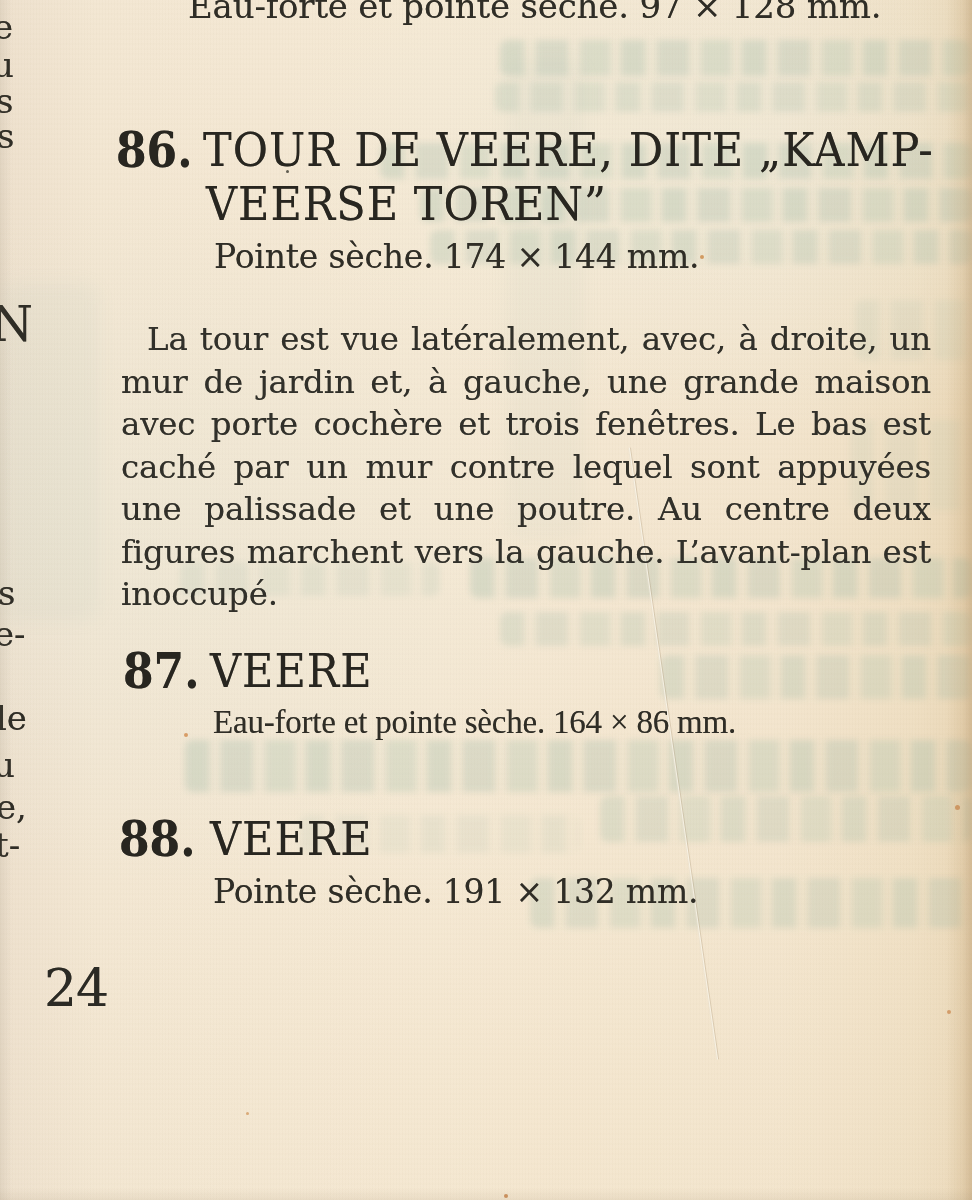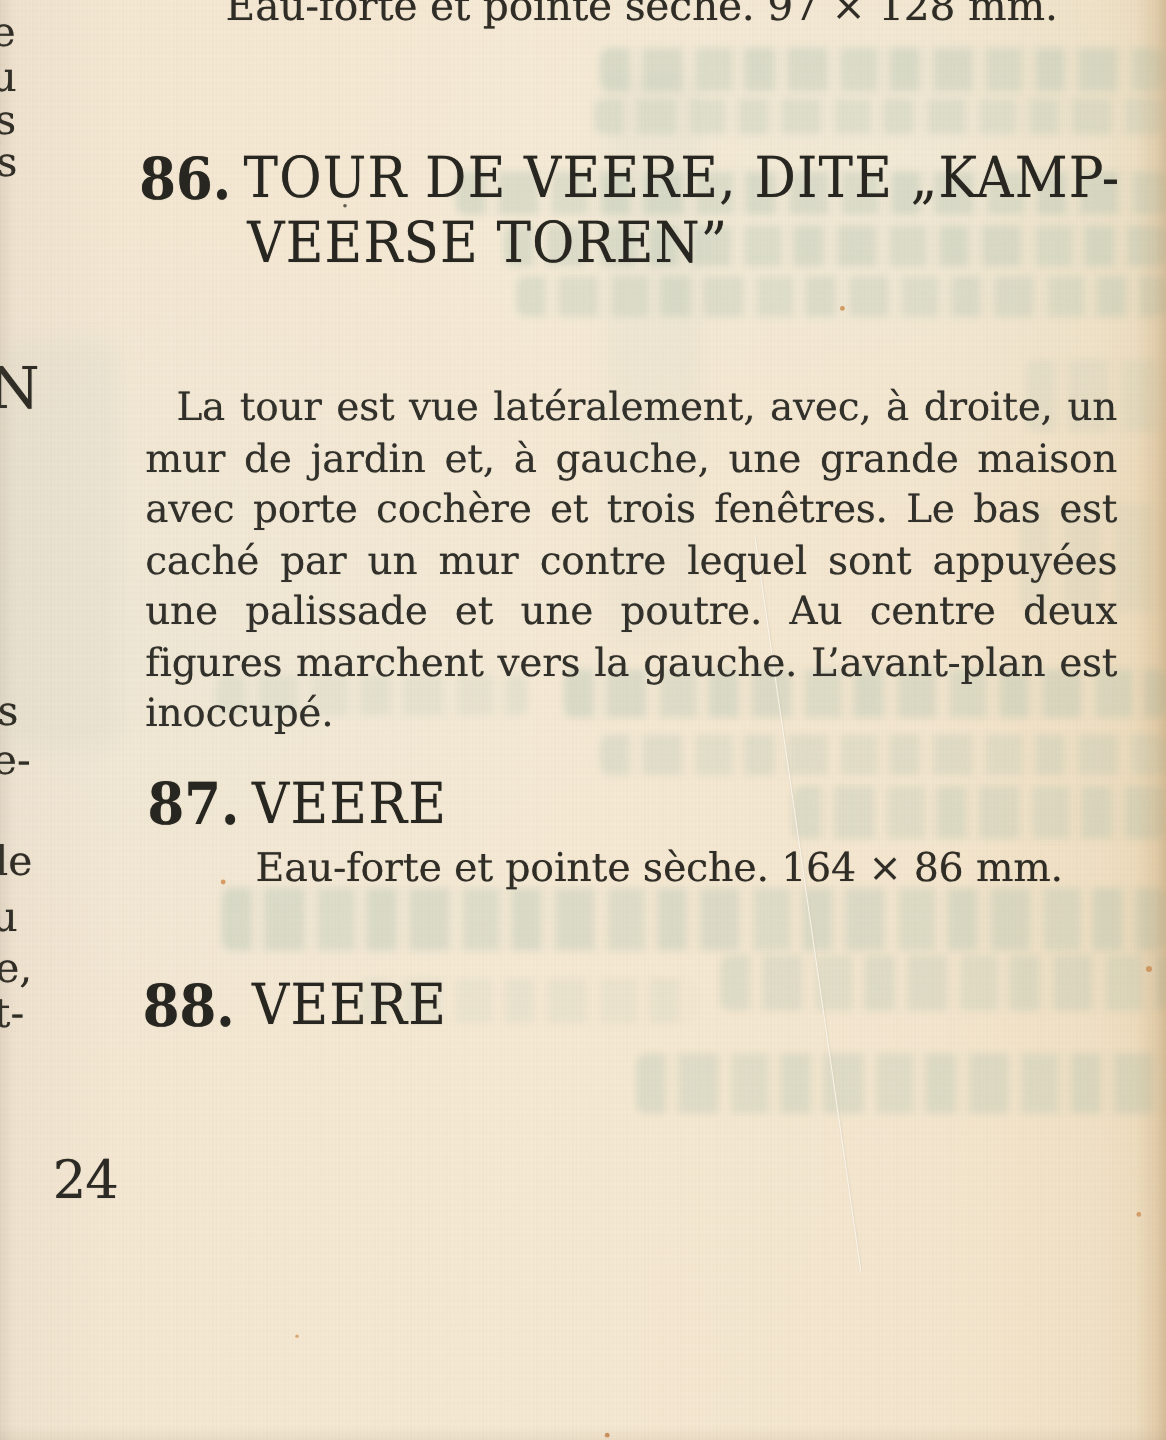--- a/index.html
+++ b/index.html
@@ -27,21 +27,21 @@
   }
   .h-num{font-weight:bold;font-size:44px;transform:scaleY(1.10);transform-origin:top left;color:#282620;}
   .h-title{font-size:43px;letter-spacing:1px;transform:scaleY(1.10);transform-origin:top left;color:#282620;}
   .spec{font-size:33px;letter-spacing:-0.2px;color:#2f2d26;}
   .body-par{
     position:absolute;z-index:3;color:#31302a;
     font-size:32.5px;line-height:42.5px;letter-spacing:-0.2px;
     text-align:justify;text-indent:26px;white-space:normal;
     text-shadow:0 0 0.6px rgba(47,45,38,0.5);
   }
-  .pagenum{font-size:44px;letter-spacing:-1px;color:#2b2a24;}
+  .pagenum{font-size:52px;letter-spacing:-1px;color:#2b2a24;}
   .frag{position:absolute;z-index:3;color:#2f2d26;font-size:34px;line-height:1;
         text-shadow:0 0 0.6px rgba(47,45,38,0.5);}
   .frag.big{font-size:48px;}
   .bleed{
     position:absolute;z-index:1;pointer-events:none;border-radius:8px;
     background:repeating-linear-gradient(90deg,
       rgba(158,186,168,0.30) 0 24px, rgba(158,186,168,0.05) 24px 36px,
       rgba(150,180,165,0.26) 36px 68px, rgba(158,186,168,0.04) 68px 80px,
       rgba(163,190,170,0.28) 80px 110px, rgba(158,186,168,0.05) 110px 121px);
     filter:blur(3px);
@@ -92,28 +92,30 @@
   <div class="speck" style="left:955px;top:805px;width:5px;height:5px;background:rgba(195,115,50,.65);"></div>
   <div class="speck" style="left:947px;top:1010px;width:4px;height:4px;background:rgba(195,115,50,.6);"></div>
   <div class="speck" style="left:246px;top:1112px;width:3px;height:3px;background:rgba(200,130,60,.6);"></div>
   <div class="speck" style="left:504px;top:1194px;width:4px;height:4px;background:rgba(190,110,45,.7);"></div>
 
   <div class="txt spec" style="left:188px;top:-11px;font-size:34px;">Eau-forte et pointe sèche.  97 × 128 mm.</div>
 
   <div class="txt h-num" style="left:116px;top:126px;">86.</div>
   <div class="txt h-title" style="left:203px;top:126px;">TOUR DE VEERE, DITE „KAMP-</div>
   <div class="txt h-title" style="left:206px;top:180px;">VEERSE TOREN”</div>
+  <div class="txt spec" style="left:214px;top:240px;">Pointe sèche.  174 × 144 mm.</div>
   <div class="body-par" style="left:121px;top:318px;width:810px;">La tour est vue latéralement, avec, à droite, un mur de jardin et, à gauche, une grande maison avec porte cochère et trois fenêtres. Le bas est caché par un mur contre lequel sont appuyées une palissade et une poutre. Au centre deux figures marchent vers la gauche. L’avant-plan est inoccupé.</div>
 
   <div class="txt h-num" style="left:123px;top:647px;">87.</div>
   <div class="txt h-title" style="left:210px;top:647px;">VEERE</div>
-  <div class="txt spec" style="left:213px;top:706px;">Eau-forte et pointe sèche.  164 × 86 mm.</div>
+  <div class="txt spec" style="left:213px;top:706px;font-family:Liberation Serif, serif;">Eau-forte et pointe sèche.  164 × 86 mm.</div>
 
   <div class="txt h-num" style="left:119px;top:815px;">88.</div>
   <div class="txt h-title" style="left:210px;top:815px;">VEERE</div>
+  <div class="txt spec" style="left:213px;top:875px;">Pointe sèche.  191 × 132 mm.</div>
 
   <div class="txt pagenum" style="left:44px;top:962px;">24</div>
 
   <span class="frag" style="left:-7px;top:10px;">e</span>
   <span class="frag" style="left:-8px;top:48px;">u</span>
   <span class="frag" style="left:-4px;top:84px;">s</span>
   <span class="frag" style="left:-10px;top:100px;">-</span>
   <span class="frag" style="left:-3px;top:119px;">s</span>
   <span class="frag big" style="left:-9px;top:300px;">N</span>
   <span class="frag" style="left:-2px;top:576px;">s</span>

